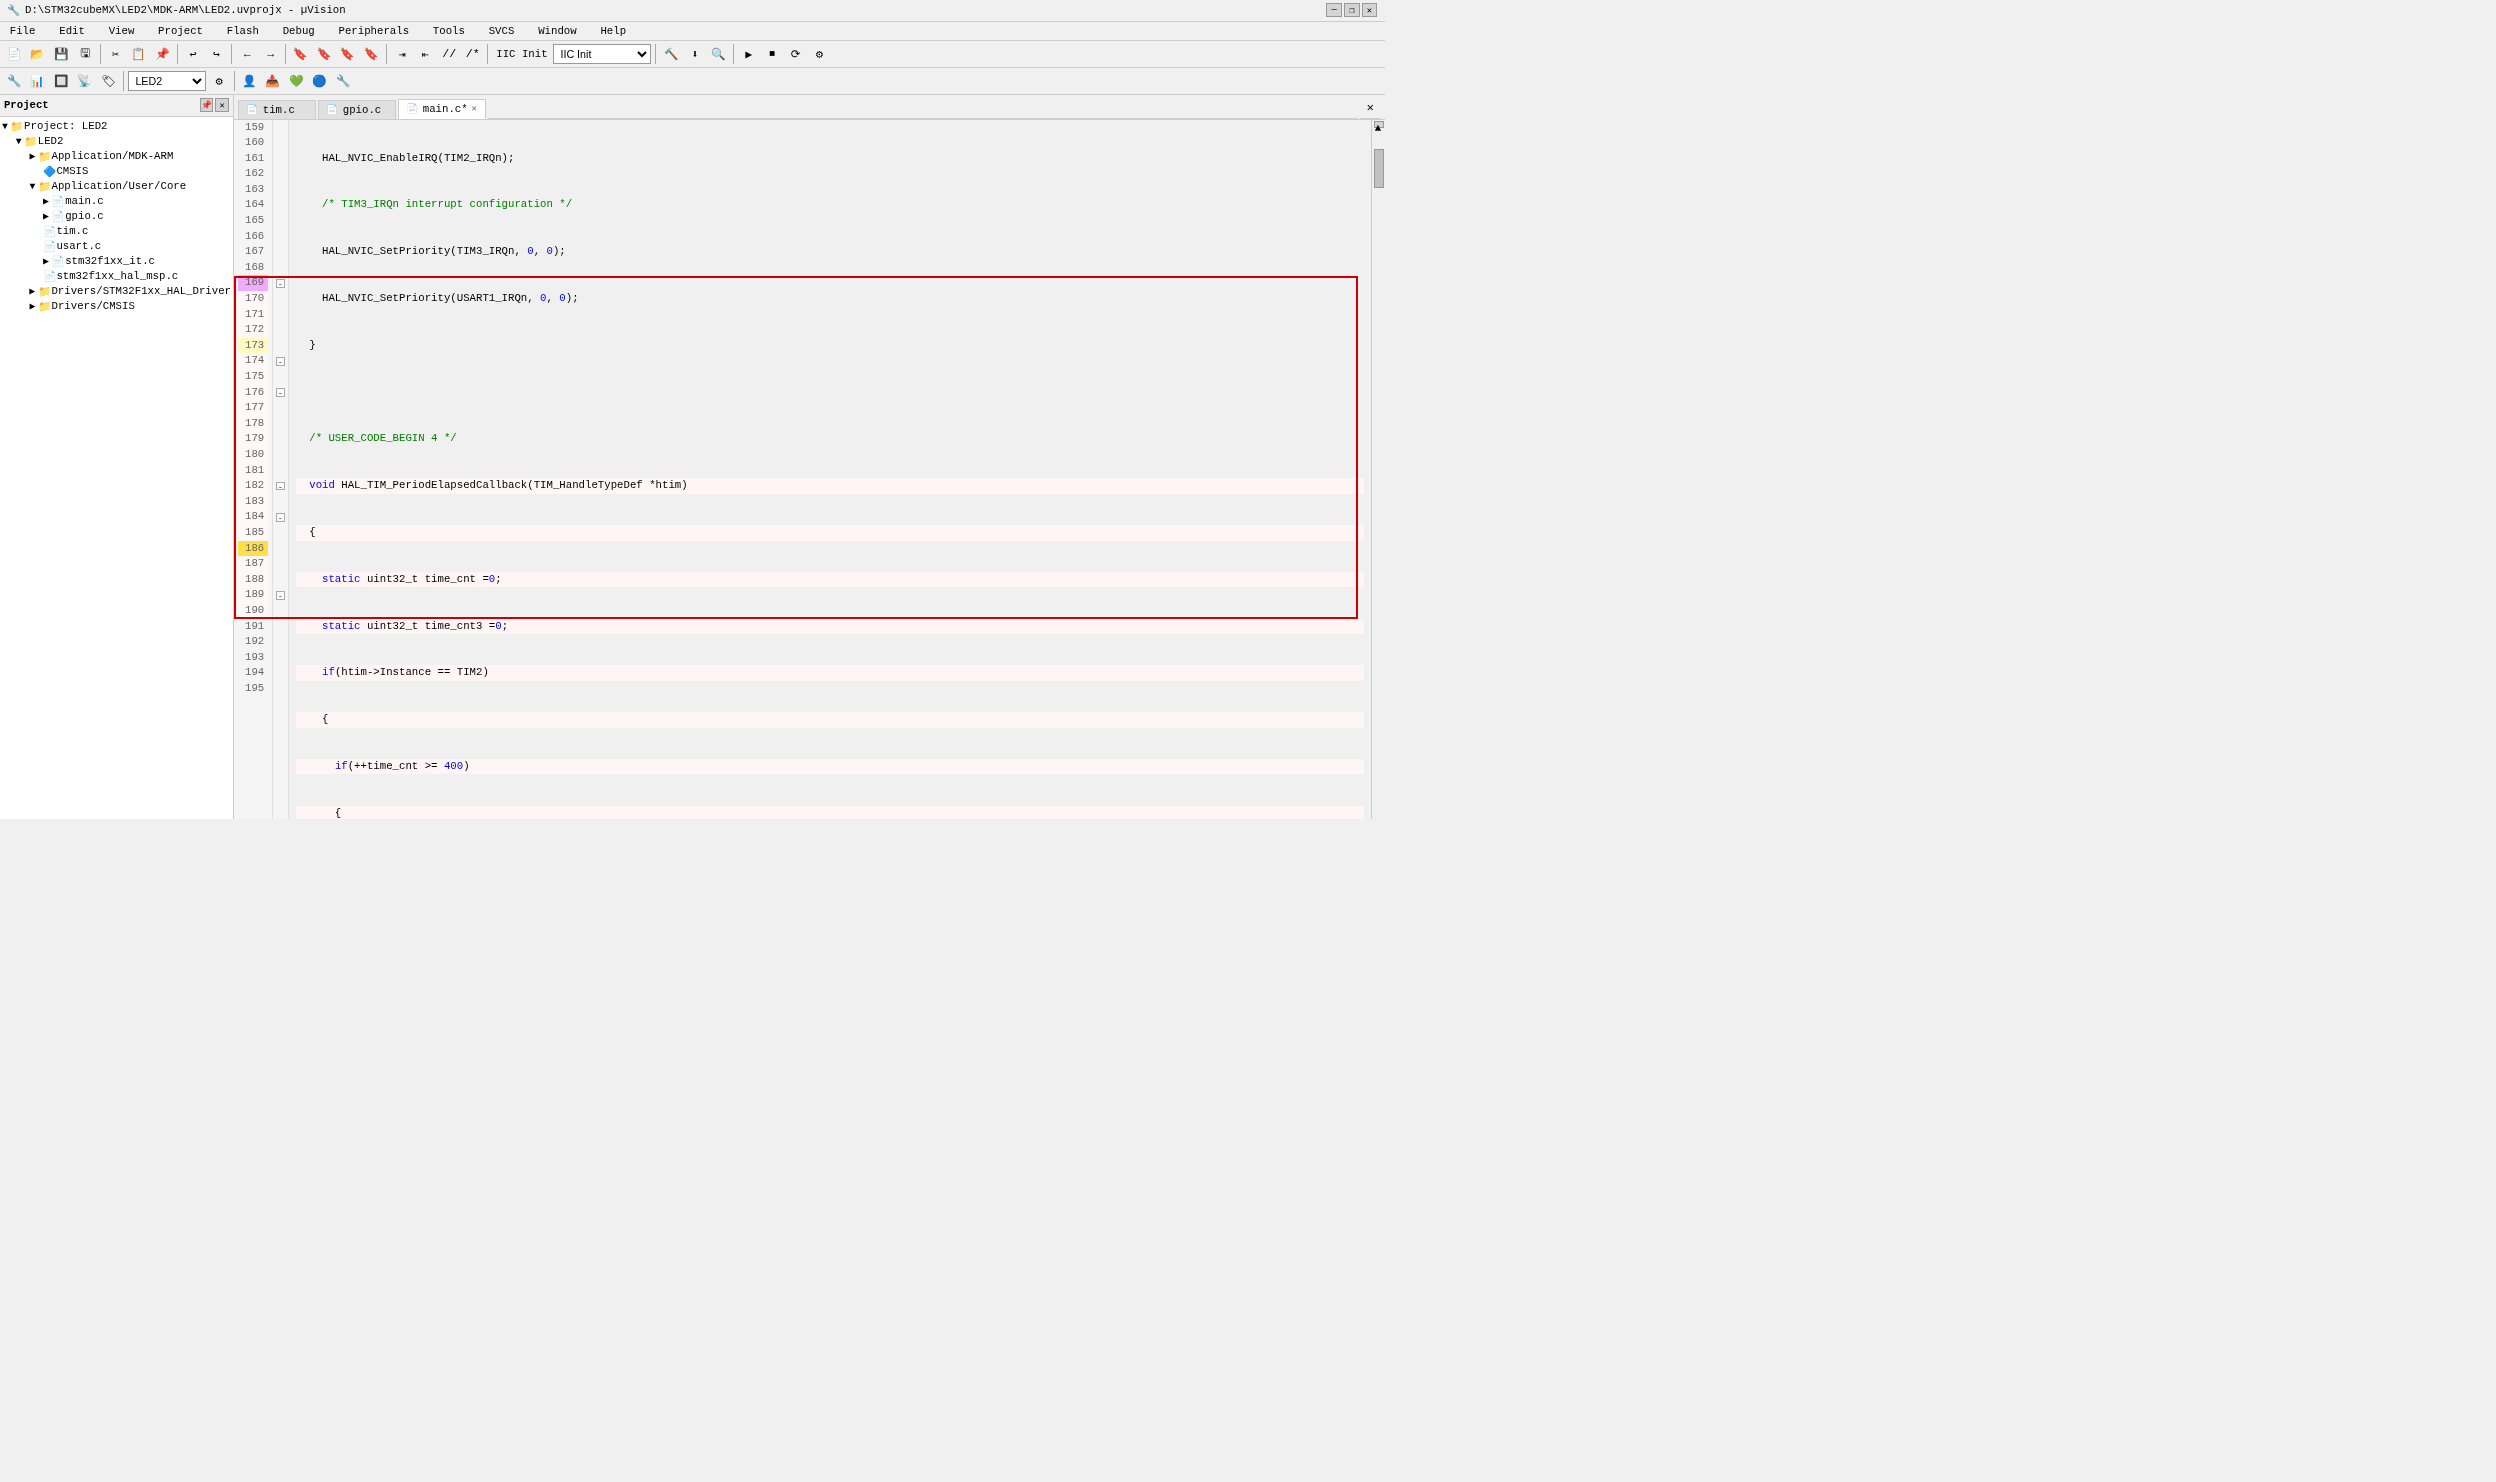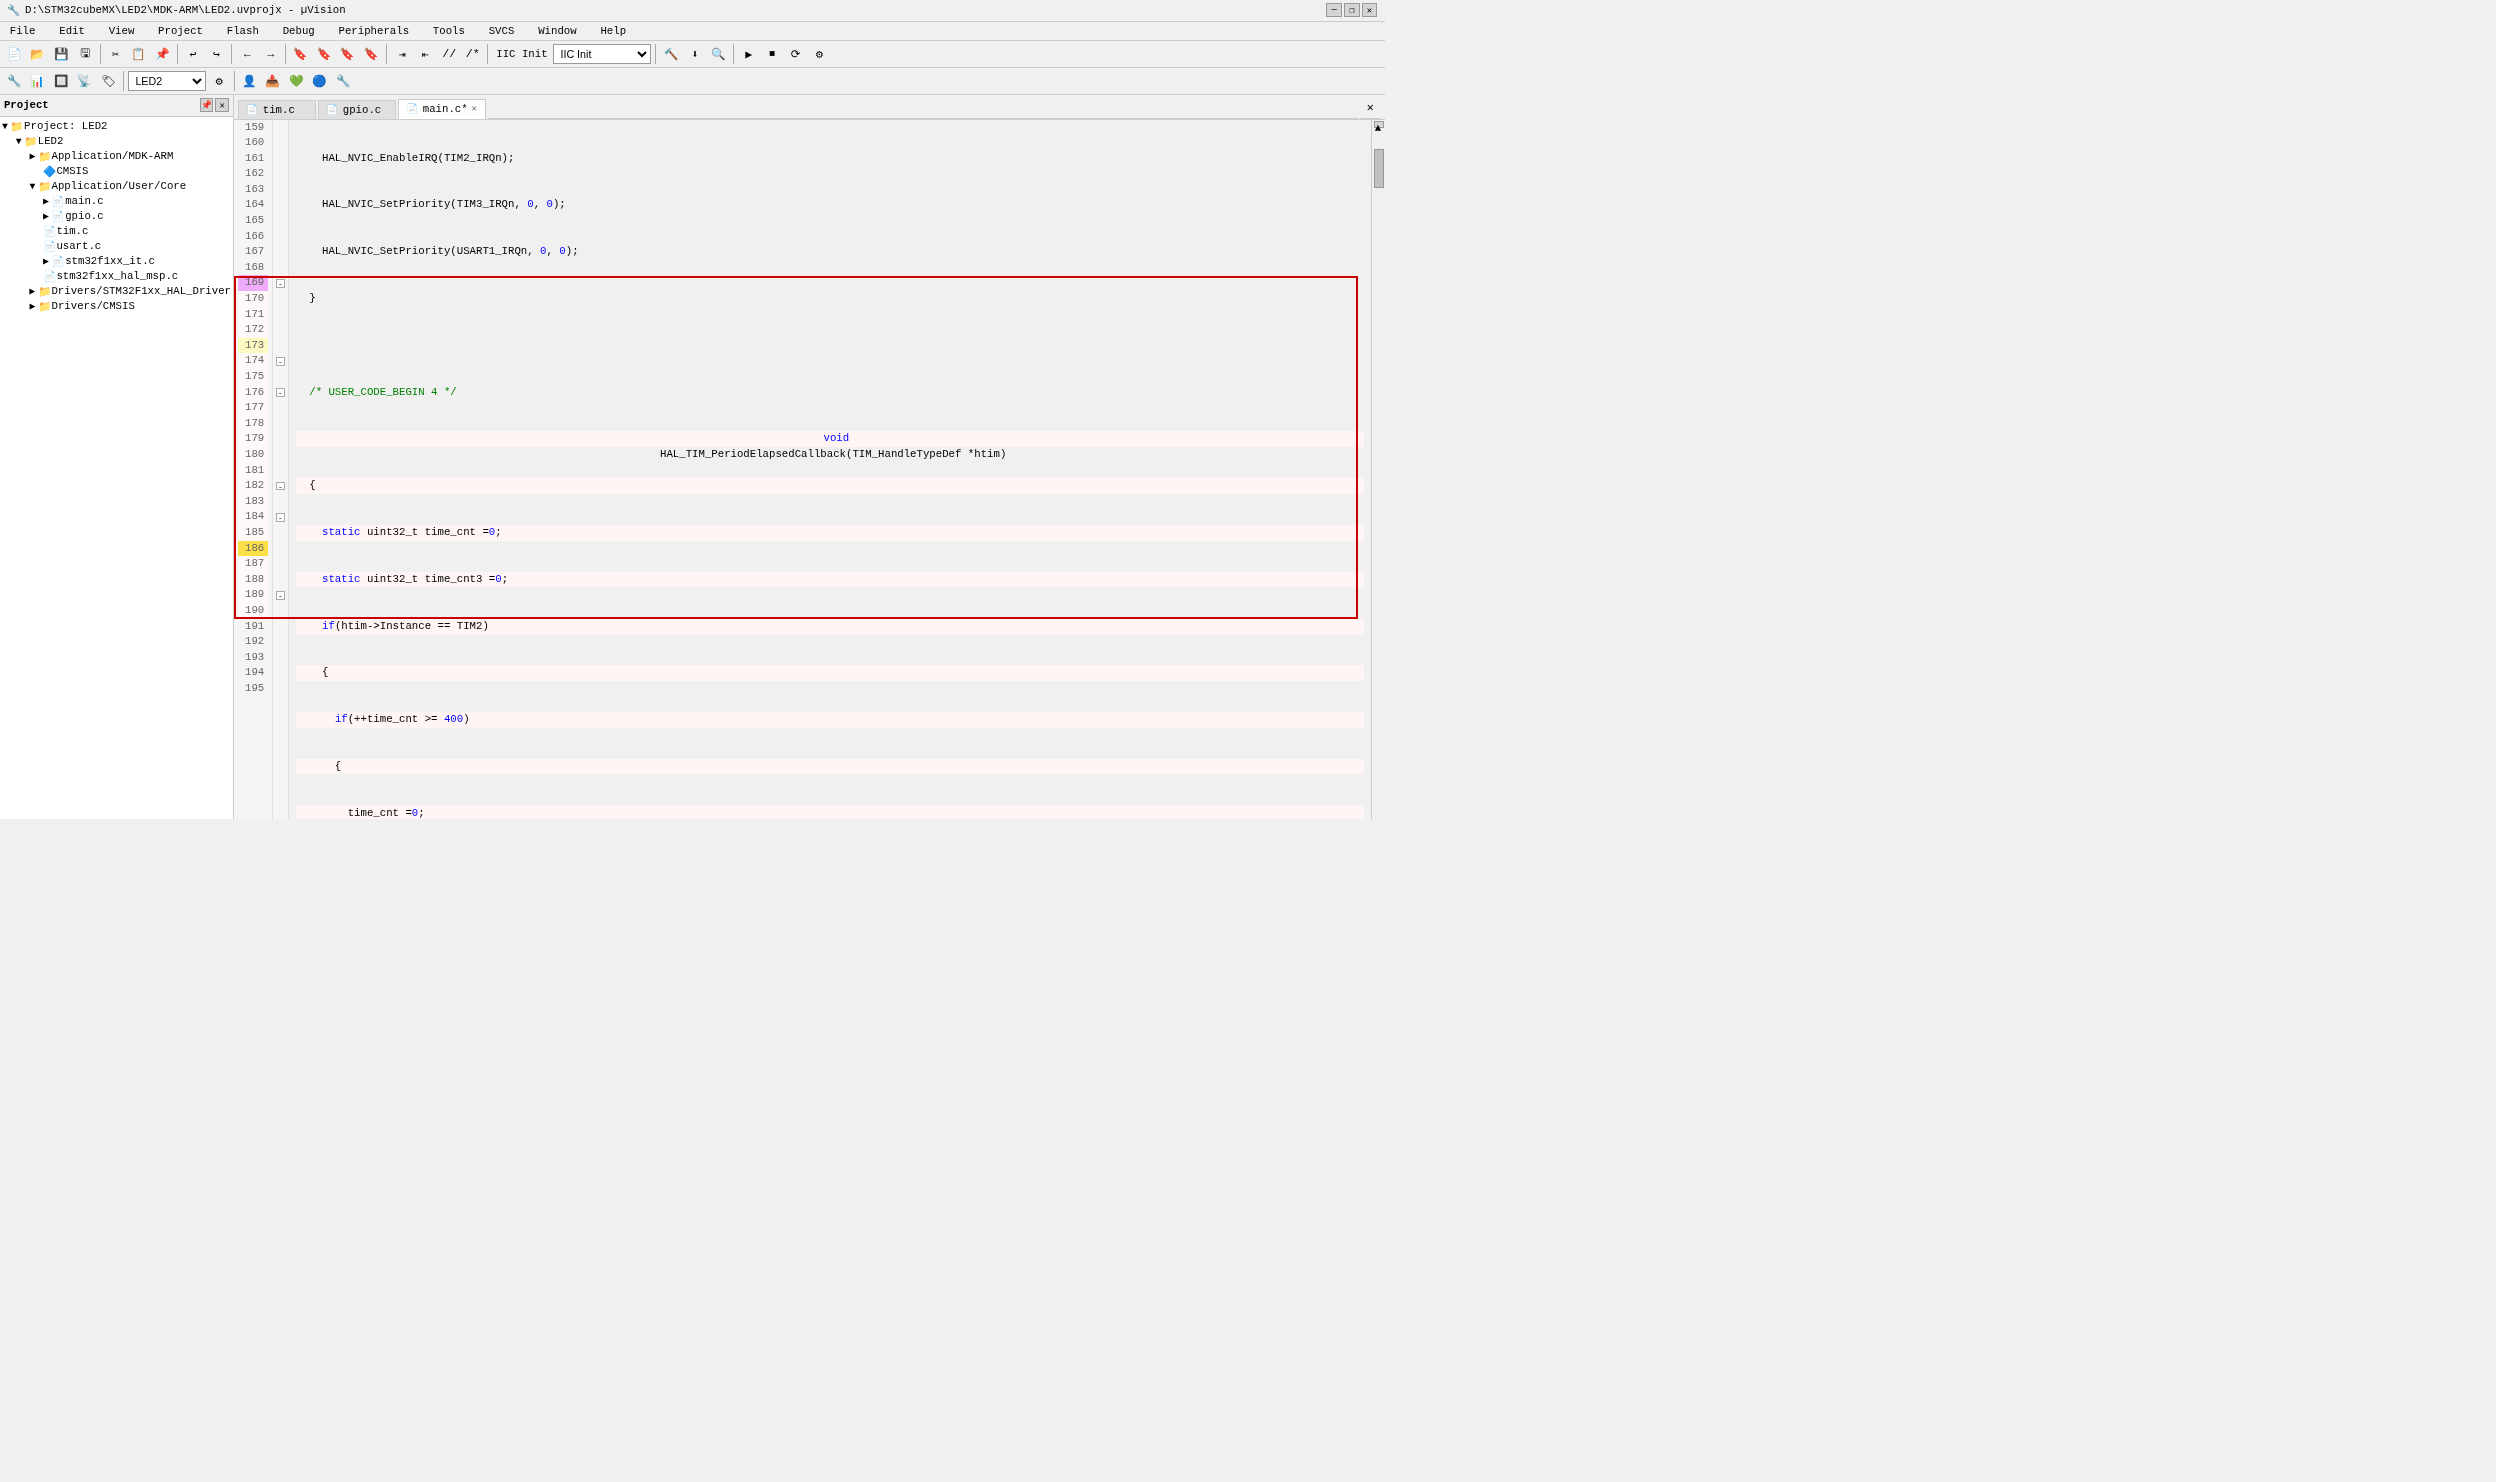--- a/index.html
+++ b/index.html
@@ -583,26 +583,27 @@
           <div style="height:15.6px;"></div>
           <div style="height:15.6px;"></div>
           <div style="height:15.6px;"></div>
           <div style="height:15.6px;"></div>
           <div style="height:15.6px;"></div>
           <div style="height:15.6px;"></div>
         </div>
 
         <div class="code-content">
           <div class="line"><span class="c-black">    HAL_NVIC_EnableIRQ(TIM2_IRQn);</span></div>
+          <div class="line"><span class="c-green">    /* TIM3_IRQn interrupt configuration */</span></div>
           <div class="line"><span class="c-black">    HAL_NVIC_SetPriority(TIM3_IRQn, </span><span class="c-blue">0</span><span class="c-black">, </span><span class="c-blue">0</span><span class="c-black">);</span></div>
           <div class="line"><span class="c-black">    HAL_NVIC_SetPriority(USART1_IRQn, </span><span class="c-blue">0</span><span class="c-black">, </span><span class="c-blue">0</span><span class="c-black">);</span></div>
           <div class="line"><span class="c-black">  }</span></div>
           <div class="line"></div>
           <div class="line"><span class="c-green">  /* USER_CODE_BEGIN 4 */</span></div>
-          <div class="line" style="background:#fff5f5;flex-direction:column;"><span class="c-blue">  void</span><span class="c-black"> HAL_TIM_PeriodElapsedCallback(TIM_HandleTypeDef *htim)</span></div>
+          <div class="line" style="background:#fff5f5;"><span class="c-blue">  void</span><span class="c-black"> HAL_TIM_PeriodElapsedCallback(TIM_HandleTypeDef *htim)</span></div>
           <div class="line" style="background:#fff5f5;"><span class="c-black">  {</span></div>
           <div class="line" style="background:#fff5f5;"><span class="c-black">    </span><span class="c-blue">static</span><span class="c-black"> uint32_t time_cnt =</span><span class="c-blue">0</span><span class="c-black">;</span></div>
           <div class="line" style="background:#fff5f5;"><span class="c-black">    </span><span class="c-blue">static</span><span class="c-black"> uint32_t time_cnt3 =</span><span class="c-blue">0</span><span class="c-black">;</span></div>
           <div class="line" style="background:#fff5f5;"><span class="c-black">    </span><span class="c-blue">if</span><span class="c-black">(htim-&gt;Instance == TIM2)</span></div>
           <div class="line" style="background:#fff5f5;"><span class="c-black">    {</span></div>
           <div class="line" style="background:#fff5f5;"><span class="c-black">      </span><span class="c-blue">if</span><span class="c-black">(++time_cnt &gt;= </span><span class="c-blue">400</span><span class="c-black">)</span></div>
           <div class="line" style="background:#fff5f5;"><span class="c-black">      {</span></div>
           <div class="line" style="background:#fff5f5;"><span class="c-black">        time_cnt =</span><span class="c-blue">0</span><span class="c-black">;</span></div>
           <div class="line" style="background:#fff5f5; display:flex; align-items:center;"><span class="c-black">        HAL_GPIO_TogglePin(LD1_GPIO_Port,LD1_Pin) ;</span><span class="badge-circle">1</span></div>
           <div class="line" style="background:#fff5f5;"><span class="c-black">      }</span></div>

